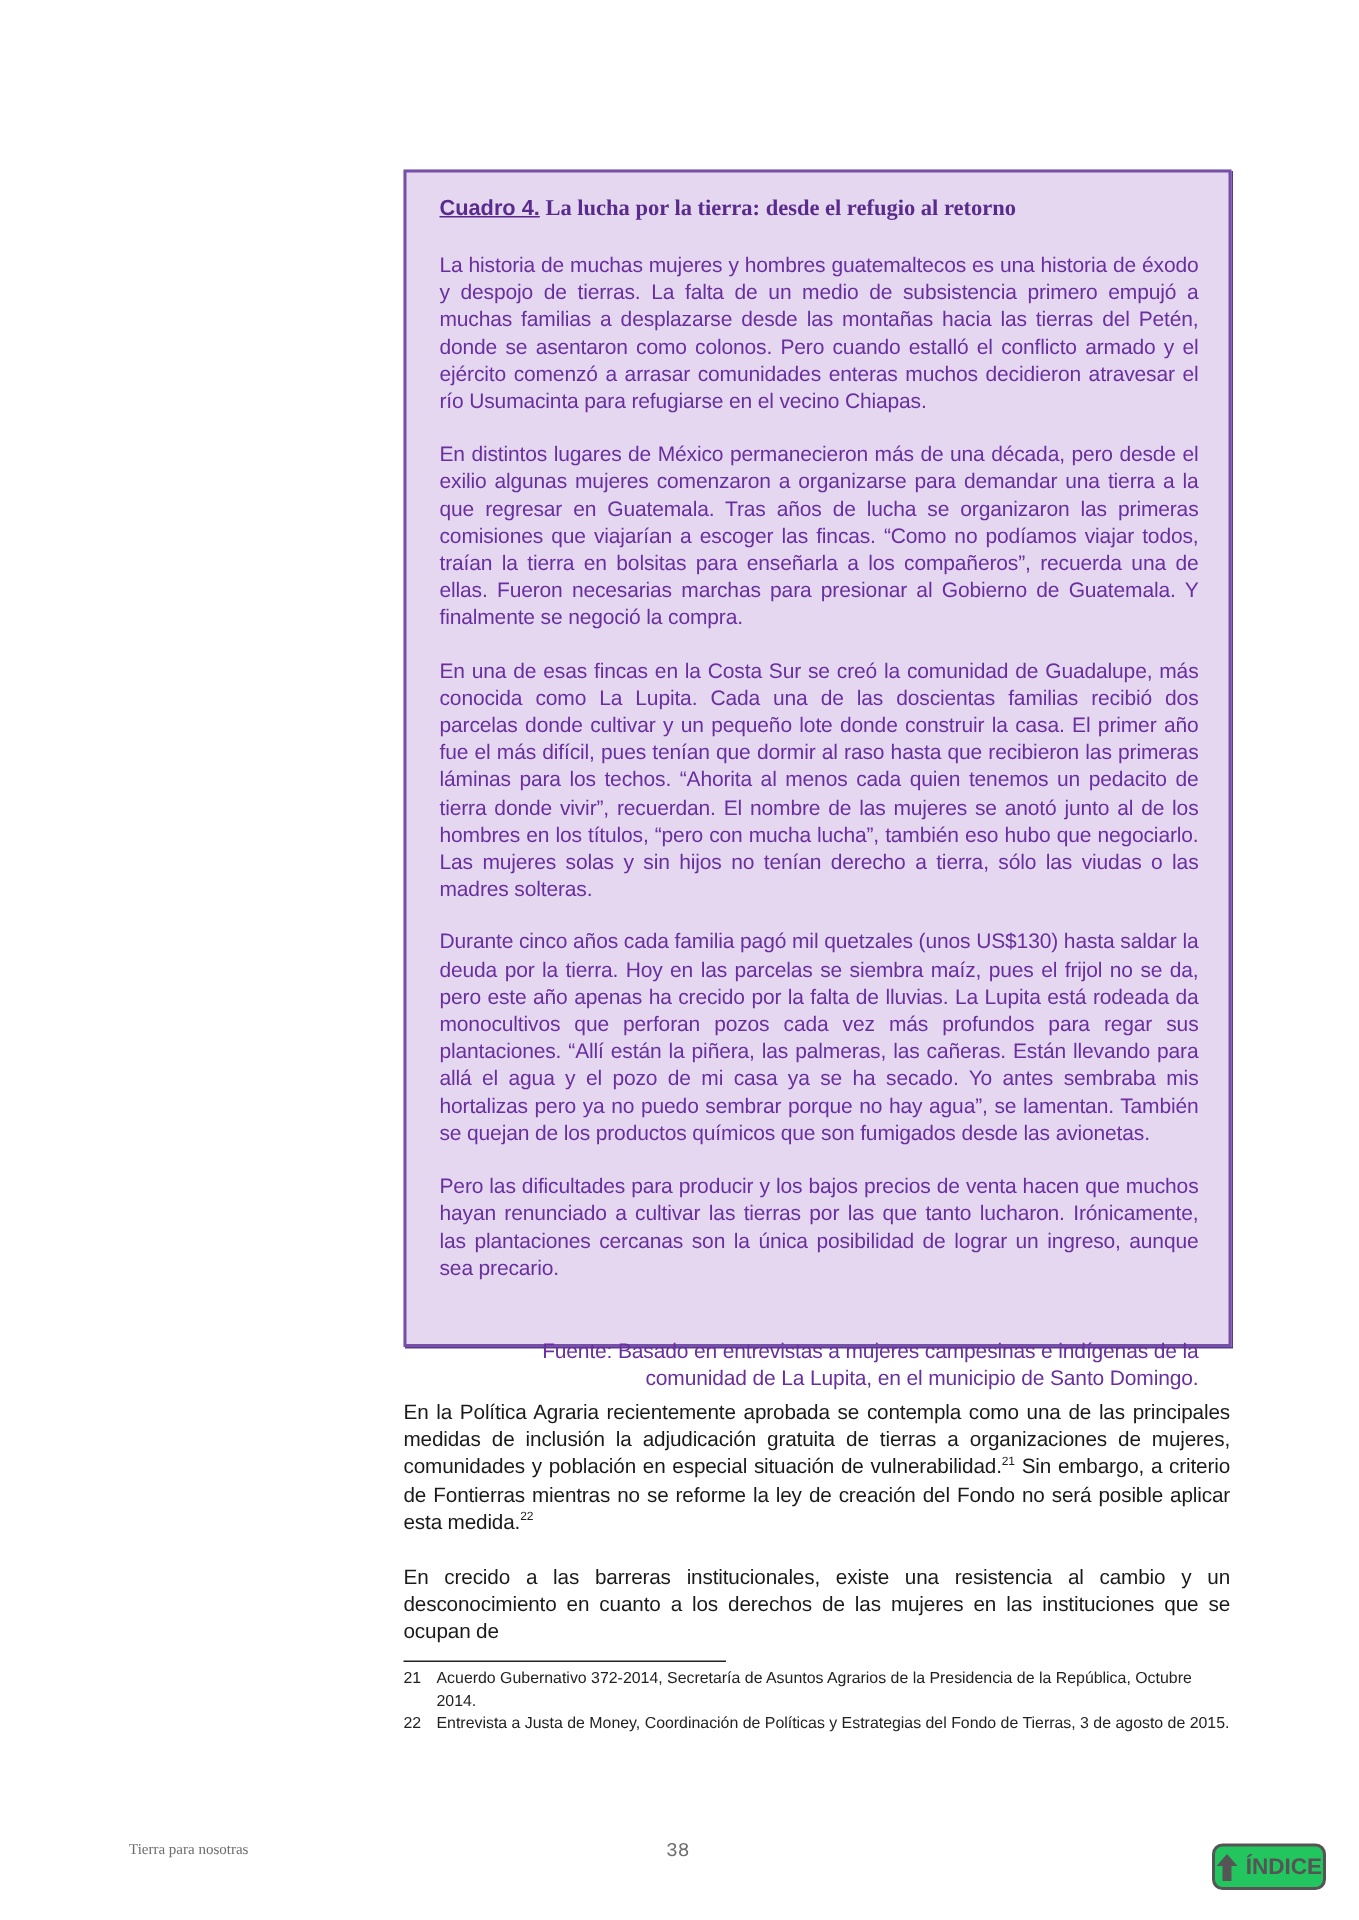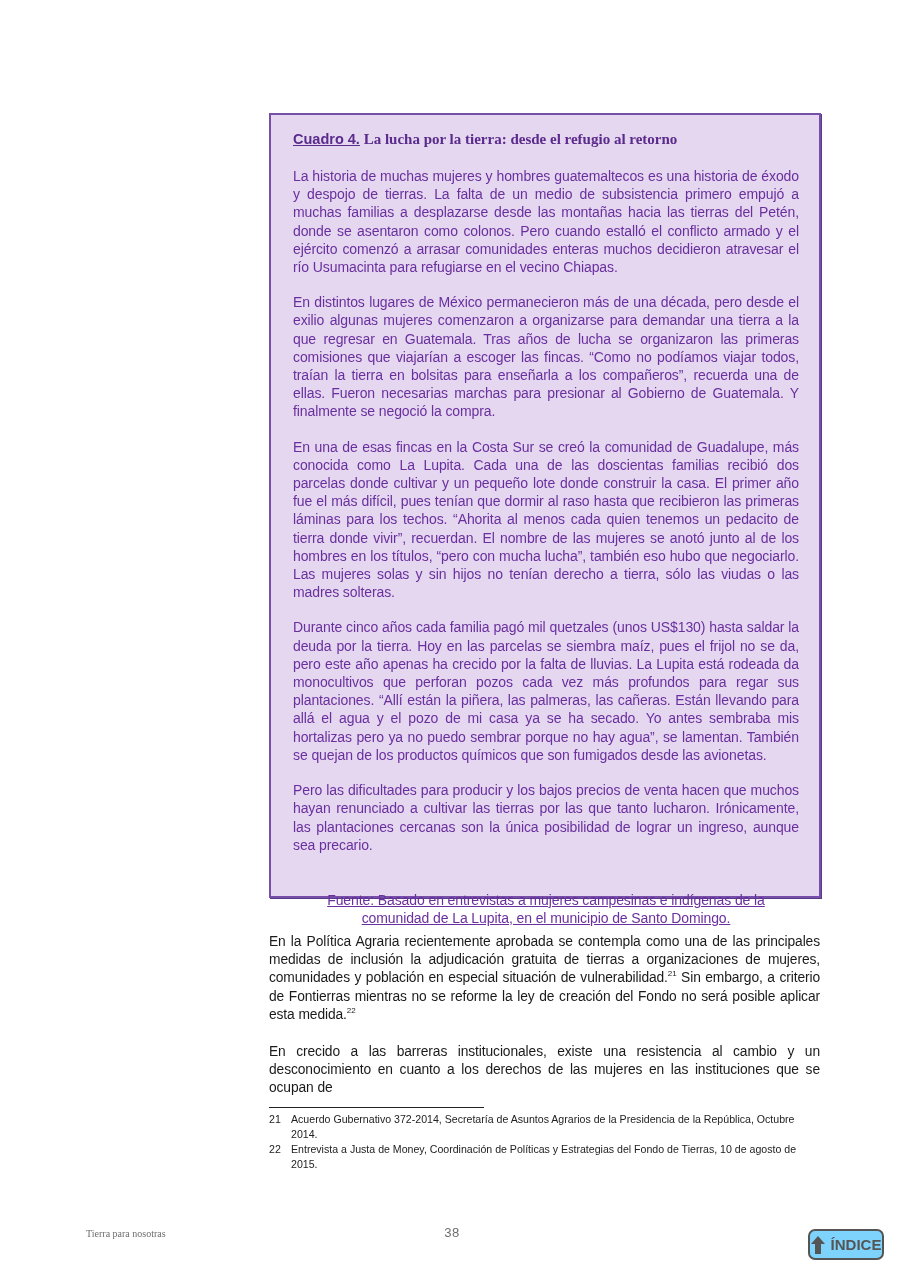--- a/index.html
+++ b/index.html
@@ -19,21 +19,21 @@
   .box-title {
     font-family: "Liberation Serif", "DejaVu Serif", serif;
     font-size: 15px; line-height: 20px; margin: 0 0 18px 0; color: #5a2a8c;
   }
   .box-title .num { font-weight: bold; font-family: "Liberation Sans", sans-serif; font-size: 14.5px; text-decoration: underline; }
   .box-title .rest { font-weight: bold; }
   .bp {
     font-size: 14px; line-height: 18.2px; margin: 0 0 17px 0;
     text-align: justify; letter-spacing: -0.1px;
   }
-  .bp.source { margin-top: 37px; text-align: center; text-decoration: underline; }
+  .bp.source { margin-top: 37px; text-align: right; }
   .main {
     position: absolute; left: 269px; width: 551px; color: #1a1a1a;
     font-size: 13.8px; line-height: 18.2px; text-align: justify; letter-spacing: -0.1px;
   }
   .main p { margin: 0; }
   .main b { font-weight: normal; }
   sup { font-size: 8px; line-height: 0; vertical-align: super; }
   .fn-rule {
     position: absolute; left: 269px; top: 1107px; width: 215px; height: 1px; background: #222;
   }
@@ -50,21 +50,21 @@
     font-size: 10px; color: #6d6d6d;
   }
   .page-num {
     position: absolute; left: 444px; top: 1226px; font-family: Liberation Mono, monospace;
     font-size: 13px; color: #6d6d6d;
   }
   .index-btn {
     position: absolute; left: 808px; top: 1229px; width: 76px; height: 31px;
     border: 2.5px solid #555; border-radius: 7px; box-sizing: border-box;
     display: flex; align-items: center; justify-content: center; gap: 6px;
-    color: #555; font-weight: bold; font-size: 15px; background: #7dd3fc;
+    color: #555; font-weight: bold; font-size: 15px; background: #22c55e;
     font-family: "Liberation Sans", sans-serif; cursor: pointer;
   }
   .index-btn svg { display: block; }
 </style>
 </head>
 <body>
 
 <div class="box">
   <div class="box-inner">
     <p class="box-title">
@@ -92,21 +92,21 @@
 
 <div class="fn-rule"></div>
 
 <div class="footnotes">
   <div class="fn">
     <span class="n">21</span>
     <span class="t">Acuerdo Gubernativo 372-2014, Secretaría de Asuntos Agrarios de la Presidencia de la República, Octubre 2014.</span>
   </div>
   <div class="fn">
     <span class="n">22</span>
-    <span class="t">Entrevista a Justa de Money, Coordinación de Políticas y Estrategias del Fondo de Tierras, 10 de agosto de 2015.</span>
+    <span class="t">Entrevista a Justa de Money, Coordinación de Políticas y Estrategias del Fondo de Tierras, 3 de agosto de 2015.</span>
   </div>
 </div>
 
 <div class="footer-title">Tierra para nosotras</div>
 <div class="page-num">38</div>
 
 <div class="index-btn">
   <span>
     <svg width="14" height="18" viewBox="0 0 14 18">
       <polygon points="7,0 14,8 10,8 10,18 4,18 4,8 0,8" fill="#555"></polygon>

